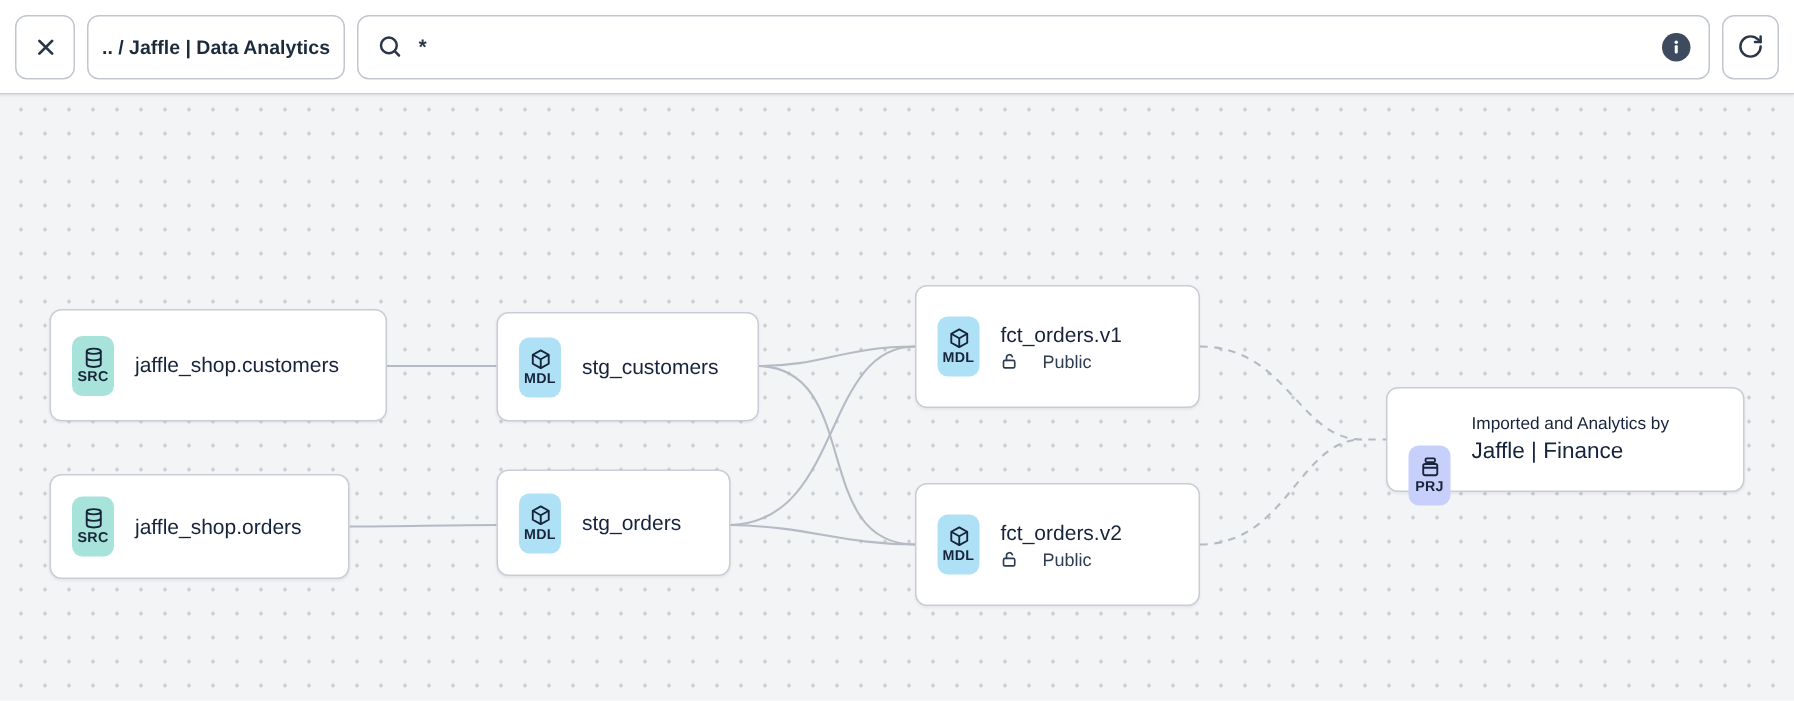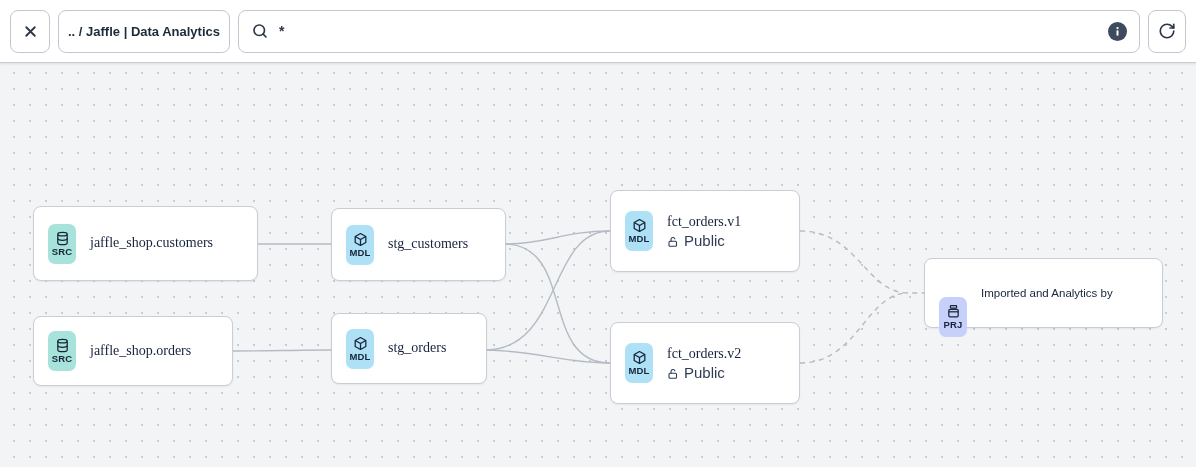--- a/index.html
+++ b/index.html
@@ -59,22 +59,22 @@
     width: 28px; height: 40px; border-radius: 7px; flex: 0 0 auto;
     display: flex; flex-direction: column; align-items: center; justify-content: center;
     gap: 1px; color: #17243a;
   }
   .tile .tile-label { font-size: 9.5px; font-weight: 700; letter-spacing: 0.2px; line-height: 1; }
   .tile-src { background: #a7e3da; }
   .tile-mdl { background: #aee0f6; }
   .tile-prj { background: #c7d0fa; margin-top: 48px; }
 
   .node-text { display: flex; flex-direction: column; justify-content: center; gap: 3px; }
-  .node-title { font-size: 14px; font-weight: 500; color: #15233b; white-space: nowrap; line-height: 1.15; font-family: Liberation Serif, serif; }
-  .node-sub { display: flex; align-items: flex-end; gap: 5px; font-size: 15px; font-weight: 500; color: #2e3c52; line-height: 1; }
+  .node-title { font-size: 14px; font-weight: 500; color: #15233b; white-space: nowrap; line-height: 1.15; }
+  .node-sub { display: flex; align-items: center; gap: 16px; font-size: 12px; font-weight: 500; color: #2e3c52; line-height: 1; }
   .node-pretitle { font-size: 11.5px; font-weight: 500; color: #17243a; white-space: nowrap; }
   .node-title.big { font-size: 15px; }
 </style>
 </head>
 <body>
 
 <div class="app">
 
   <div class="topbar">
     <button class="tb-btn close">
@@ -248,17 +248,18 @@
           <svg width="15" height="15" viewBox="0 0 24 24" fill="none" stroke="#17243a" stroke-width="2" stroke-linejoin="round">
               <rect x="7" y="2.5" width="10" height="4" rx="1.2"></rect>
               <rect x="4.5" y="8.5" width="15" height="12" rx="2"></rect>
               <path d="M4.5 12.5h15"></path>
             </svg>
         </span>
         <span class="tile-label">PRJ</span>
       </span>
       <span class="node-text">
         <span class="node-pretitle">Imported and Analytics by</span>
+        <span class="node-title big">Jaffle | Finance</span>
       </span>
     </div>
 
   </div>
 </div>
 
 </body></html>

